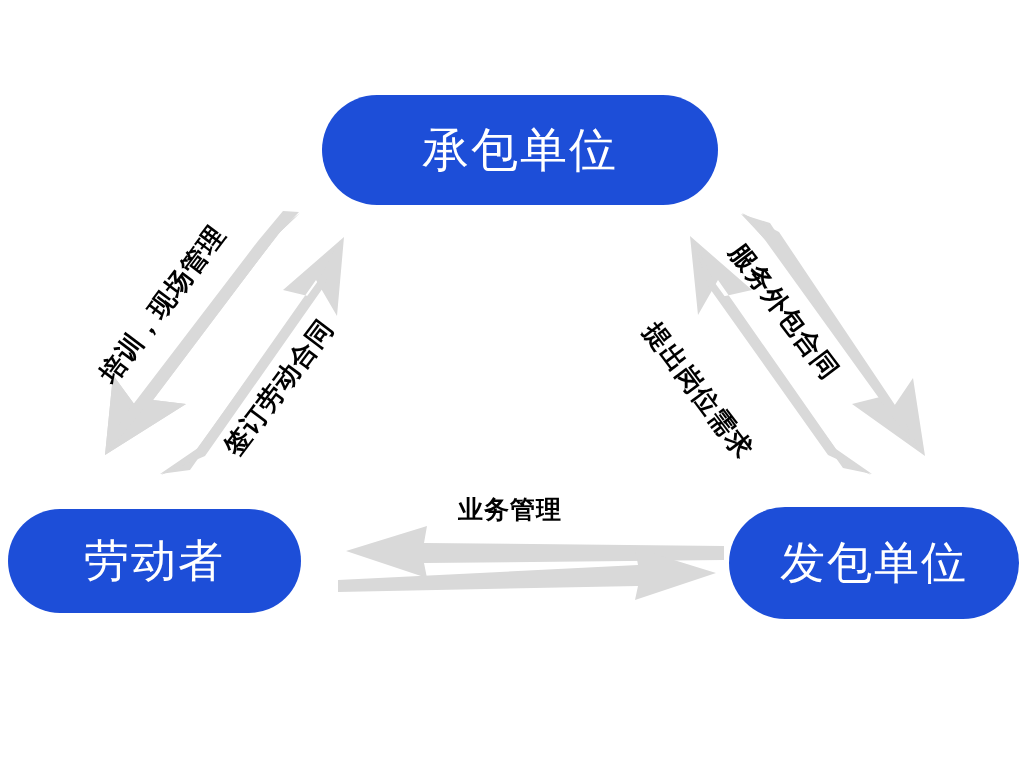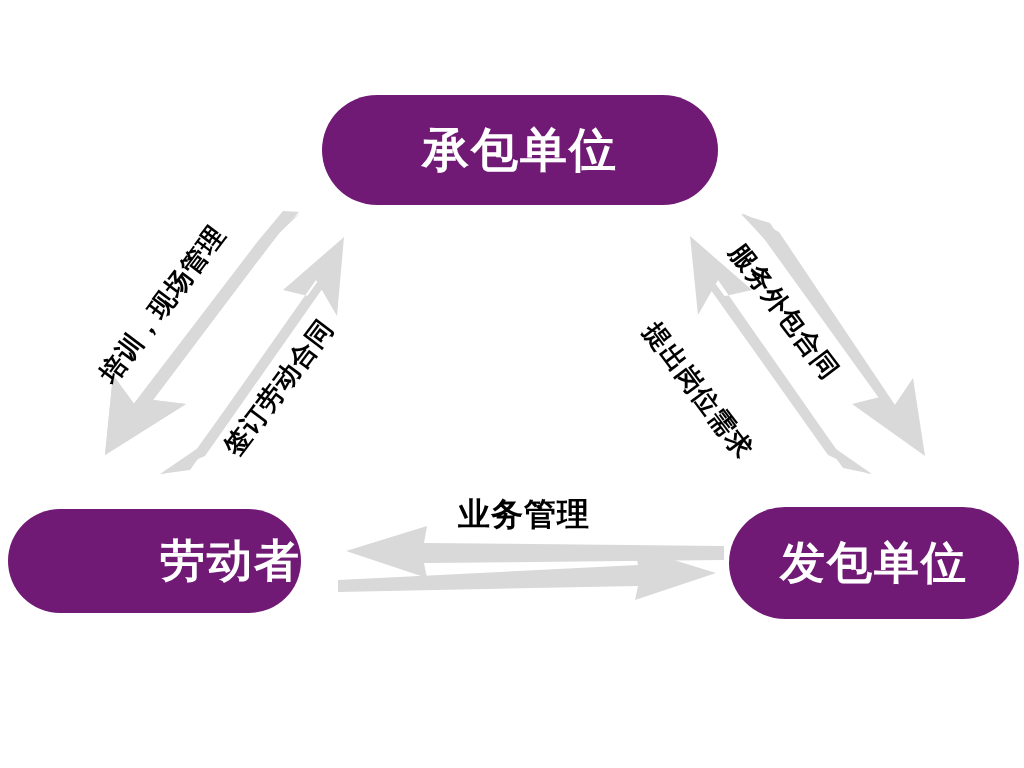--- a/index.html
+++ b/index.html
@@ -20,41 +20,40 @@
     left: 0;
     top: 0;
     width: 1024px;
     height: 768px;
   }
   .node {
     position: absolute;
     display: flex;
     align-items: center;
     justify-content: center;
-    background: #701a75;
+    background: #1d4ed8;
     color: #ffffff;
-    font-weight: bold;
+    font-weight: normal;
     letter-spacing: 2px;
     border-radius: 999px;
     box-sizing: border-box;
   }
   #node-contractor {
     left: 322px;
     top: 95px;
     width: 396px;
     height: 110px;
     font-size: 47px;
   }
   #node-worker {
     left: 8px;
     top: 509px;
     width: 293px;
     height: 104px;
     font-size: 45px;
-    justify-content: flex-end;
   }
   #node-client {
     left: 729px;
     top: 507px;
     width: 290px;
     height: 112px;
     font-size: 45px;
   }
   .edge-label {
     position: absolute;
@@ -84,21 +83,21 @@
   }
   #label-job-demand {
     left: 617px;
     top: 373px;
     font-size: 26px;
     transform: rotate(53deg);
   }
   #label-business-mgmt {
     left: 458px;
     top: 493px;
-    font-size: 32px;
+    font-size: 25px;
   }
   #label-provide-labor {
     left: 458px;
     top: 604px;
     font-size: 25px;
   }
 </style>
 </head>
 <body>
 

